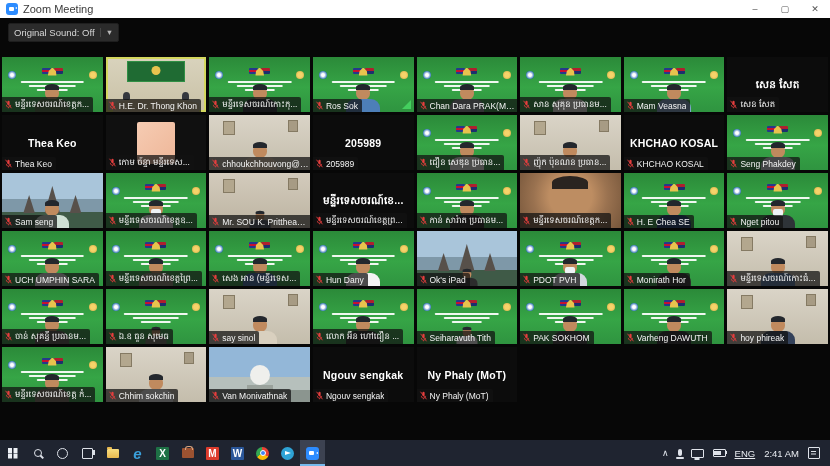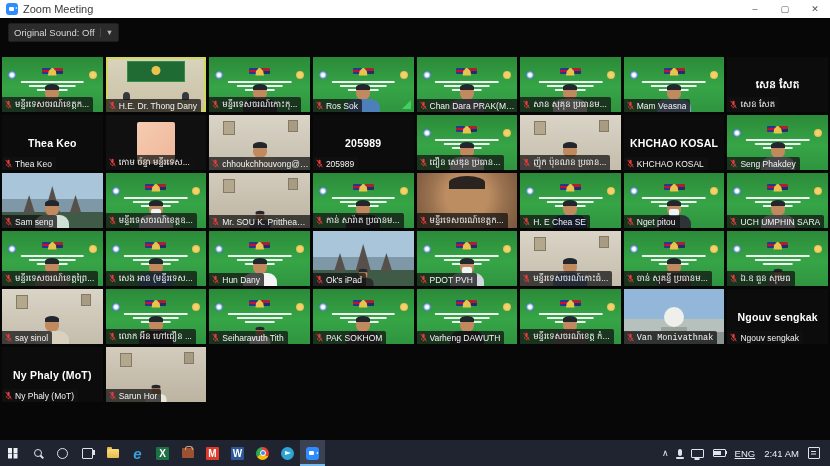--- a/index.html
+++ b/index.html
@@ -28,21 +28,21 @@
   
   .tile{position:relative;overflow:hidden;background:#0d0d0d;}
   .tile.active{outline:2px solid #d3d75e;outline-offset:-2px;z-index:2;}
 
   .v-green{background:linear-gradient(180deg,#2b8a39 0%,#36a546 55%,#2f9440 100%);}
   .v-black{background:#0c0c0c;}
   .v-room{background:linear-gradient(#d9d3bd,#c9c1a6);}
   .v-wall{background:linear-gradient(#dad4c7,#c4bdac);}
   .v-office{background:linear-gradient(#d3cbbc,#bcb3a1);}
   .v-angkor{background:linear-gradient(#a9c5da 0 48%,#7e98a8 48% 70%,#3f5a47 70% 100%);text-align:center;}
-  .v-stupa{background:linear-gradient(#93b7d8 0 55%,#b6c0bc 55% 78%,#8b958f 78% 100%);font-family:Liberation Mono, monospace;}
+  .v-stupa{background:linear-gradient(#93b7d8 0 55%,#b6c0bc 55% 78%,#8b958f 78% 100%);}
   .v-peach{background:#101010;}
   .v-portrait{background:#f4f4f2;}
   .v-face{background:radial-gradient(circle at 50% 42%,#bd8d62 0 36%,#9a7250 62%,#76563b 100%);}
   .v-face::before{content:'';position:absolute;top:3px;left:50%;transform:translateX(-50%);
     width:36px;height:13px;background:#2a2420;border-radius:50% 50% 0 0;}
 
   .deco{display:none;}
   
   .flags{position:absolute;top:3px;left:50%;transform:translateX(-50%);}
   .flags i{display:inline-block;width:9px;height:6px;margin:0 1.5px;border-radius:1px;}
@@ -253,21 +253,21 @@
     <div class="deco room-banner"></div>
     <div class="deco room-table"></div>
 
     <div class="label">
       <svg class="mic" viewBox="0 0 12 12">
         <rect x="4.5" y="1" width="3" height="6" rx="1.5" fill="#e43d3d"></rect>
         <path d="M3 6.5a3 3 0 0 0 6 0" fill="none" stroke="#e43d3d" stroke-width="1"></path>
         <line x1="6" y1="9.5" x2="6" y2="11" stroke="#e43d3d" stroke-width="1"></line>
         <line x1="2" y1="1" x2="10" y2="11" stroke="#e43d3d" stroke-width="1.2"></line>
       </svg>
-      <span class="label-text">H.E. Dr. Thong Dany</span>
+      <span class="label-text">H.E. Dr. Thong Khon</span>
     </div>
   </div>
         <div class="tile v-green has-person" style="--shirt: #23282e;">
     <div class="deco flags"><i class="f1"></i><i class="f2"></i></div>
     <div class="deco emblem"></div>
     <div class="deco lines">
             <i></i>
             <i></i>
             <i></i>
           </div>
@@ -633,20 +633,34 @@
     <div class="label">
       <svg class="mic" viewBox="0 0 12 12">
         <rect x="4.5" y="1" width="3" height="6" rx="1.5" fill="#e43d3d"></rect>
         <path d="M3 6.5a3 3 0 0 0 6 0" fill="none" stroke="#e43d3d" stroke-width="1"></path>
         <line x1="6" y1="9.5" x2="6" y2="11" stroke="#e43d3d" stroke-width="1"></line>
         <line x1="2" y1="1" x2="10" y2="11" stroke="#e43d3d" stroke-width="1.2"></line>
       </svg>
       <span class="label-text">Mr. SOU K. Pritthea@...</span>
     </div>
   </div>
+        <div class="tile v-black has-center">
+
+    <div class="center-name">មន្ទីរទេសចរណ៍ខេ...</div>
+
+    <div class="label">
+      <svg class="mic" viewBox="0 0 12 12">
+        <rect x="4.5" y="1" width="3" height="6" rx="1.5" fill="#e43d3d"></rect>
+        <path d="M3 6.5a3 3 0 0 0 6 0" fill="none" stroke="#e43d3d" stroke-width="1"></path>
+        <line x1="6" y1="9.5" x2="6" y2="11" stroke="#e43d3d" stroke-width="1"></line>
+        <line x1="2" y1="1" x2="10" y2="11" stroke="#e43d3d" stroke-width="1.2"></line>
+      </svg>
+      <span class="label-text">មន្ទីរទេសចរណ៍ខេត្តព្រ...</span>
+    </div>
+  </div>
         <div class="tile v-green has-person" style="--shirt: #23221f;">
     <div class="deco flags"><i class="f1"></i><i class="f2"></i></div>
     <div class="deco emblem"></div>
     <div class="deco lines">
             <i></i>
             <i></i>
             <i></i>
           </div>
     <div class="deco logo-l"></div>
     <div class="deco logo-r"></div>
@@ -885,20 +899,47 @@
     <div class="label">
       <svg class="mic" viewBox="0 0 12 12">
         <rect x="4.5" y="1" width="3" height="6" rx="1.5" fill="#e43d3d"></rect>
         <path d="M3 6.5a3 3 0 0 0 6 0" fill="none" stroke="#e43d3d" stroke-width="1"></path>
         <line x1="6" y1="9.5" x2="6" y2="11" stroke="#e43d3d" stroke-width="1"></line>
         <line x1="2" y1="1" x2="10" y2="11" stroke="#e43d3d" stroke-width="1.2"></line>
       </svg>
       <span class="label-text">PDOT PVH</span>
     </div>
   </div>
+        <div class="tile v-green has-person" style="--shirt: #2b2b2b;">
+    <div class="deco flags"><i class="f1"></i><i class="f2"></i></div>
+    <div class="deco emblem"></div>
+    <div class="deco lines">
+            <i></i>
+            <i></i>
+            <i></i>
+          </div>
+    <div class="deco logo-l"></div>
+    <div class="deco logo-r"></div>
+
+    <div class="person">
+      <span class="head"></span>
+
+      <span class="body"></span>
+    </div>
+
+    <div class="label">
+      <svg class="mic" viewBox="0 0 12 12">
+        <rect x="4.5" y="1" width="3" height="6" rx="1.5" fill="#e43d3d"></rect>
+        <path d="M3 6.5a3 3 0 0 0 6 0" fill="none" stroke="#e43d3d" stroke-width="1"></path>
+        <line x1="6" y1="9.5" x2="6" y2="11" stroke="#e43d3d" stroke-width="1"></line>
+        <line x1="2" y1="1" x2="10" y2="11" stroke="#e43d3d" stroke-width="1.2"></line>
+      </svg>
+      <span class="label-text">Monirath Hor</span>
+    </div>
+  </div>
         <div class="tile v-wall has-person" style="--shirt: #5b7cab;">
 
     <div class="deco frames">
             <i></i>
             <i></i>
           </div>
     <div class="person">
       <span class="head"></span>
 
       <span class="body"></span>
@@ -1091,20 +1132,42 @@
     <div class="label">
       <svg class="mic" viewBox="0 0 12 12">
         <rect x="4.5" y="1" width="3" height="6" rx="1.5" fill="#e43d3d"></rect>
         <path d="M3 6.5a3 3 0 0 0 6 0" fill="none" stroke="#e43d3d" stroke-width="1"></path>
         <line x1="6" y1="9.5" x2="6" y2="11" stroke="#e43d3d" stroke-width="1"></line>
         <line x1="2" y1="1" x2="10" y2="11" stroke="#e43d3d" stroke-width="1.2"></line>
       </svg>
       <span class="label-text">Varheng DAWUTH</span>
     </div>
   </div>
+        <div class="tile v-wall has-person" style="--shirt: #33415a;">
+
+    <div class="deco frames">
+            <i></i>
+            <i></i>
+          </div>
+    <div class="person">
+      <span class="head"></span>
+
+      <span class="body"></span>
+    </div>
+
+    <div class="label">
+      <svg class="mic" viewBox="0 0 12 12">
+        <rect x="4.5" y="1" width="3" height="6" rx="1.5" fill="#e43d3d"></rect>
+        <path d="M3 6.5a3 3 0 0 0 6 0" fill="none" stroke="#e43d3d" stroke-width="1"></path>
+        <line x1="6" y1="9.5" x2="6" y2="11" stroke="#e43d3d" stroke-width="1"></line>
+        <line x1="2" y1="1" x2="10" y2="11" stroke="#e43d3d" stroke-width="1.2"></line>
+      </svg>
+      <span class="label-text">hoy phireak</span>
+    </div>
+  </div>
         <div class="tile v-green has-person" style="--shirt: #7b7260;">
     <div class="deco flags"><i class="f1"></i><i class="f2"></i></div>
     <div class="deco emblem"></div>
     <div class="deco lines">
             <i></i>
             <i></i>
             <i></i>
           </div>
     <div class="deco logo-l"></div>
     <div class="deco logo-r"></div>
@@ -1118,20 +1181,42 @@
     <div class="label">
       <svg class="mic" viewBox="0 0 12 12">
         <rect x="4.5" y="1" width="3" height="6" rx="1.5" fill="#e43d3d"></rect>
         <path d="M3 6.5a3 3 0 0 0 6 0" fill="none" stroke="#e43d3d" stroke-width="1"></path>
         <line x1="6" y1="9.5" x2="6" y2="11" stroke="#e43d3d" stroke-width="1"></line>
         <line x1="2" y1="1" x2="10" y2="11" stroke="#e43d3d" stroke-width="1.2"></line>
       </svg>
       <span class="label-text">មន្ទីរទេសចរណ៍ខេត្ត កំ...</span>
     </div>
   </div>
+        <div class="tile v-wall has-person" style="--shirt: #f1f1f1;">
+
+    <div class="deco frames">
+            <i></i>
+            <i></i>
+          </div>
+    <div class="person">
+      <span class="head"></span>
+
+      <span class="body"></span>
+    </div>
+
+    <div class="label">
+      <svg class="mic" viewBox="0 0 12 12">
+        <rect x="4.5" y="1" width="3" height="6" rx="1.5" fill="#e43d3d"></rect>
+        <path d="M3 6.5a3 3 0 0 0 6 0" fill="none" stroke="#e43d3d" stroke-width="1"></path>
+        <line x1="6" y1="9.5" x2="6" y2="11" stroke="#e43d3d" stroke-width="1"></line>
+        <line x1="2" y1="1" x2="10" y2="11" stroke="#e43d3d" stroke-width="1.2"></line>
+      </svg>
+      <span class="label-text">Chhim sokchin</span>
+    </div>
+  </div>
         <div class="tile v-stupa">
 
     <div class="deco stupa"></div>
 
     <div class="label">
       <svg class="mic" viewBox="0 0 12 12">
         <rect x="4.5" y="1" width="3" height="6" rx="1.5" fill="#e43d3d"></rect>
         <path d="M3 6.5a3 3 0 0 0 6 0" fill="none" stroke="#e43d3d" stroke-width="1"></path>
         <line x1="6" y1="9.5" x2="6" y2="11" stroke="#e43d3d" stroke-width="1"></line>
         <line x1="2" y1="1" x2="10" y2="11" stroke="#e43d3d" stroke-width="1.2"></line>
@@ -1158,42 +1243,20 @@
     <div class="center-name">Ny Phaly (MoT)</div>
 
     <div class="label">
       <svg class="mic" viewBox="0 0 12 12">
         <rect x="4.5" y="1" width="3" height="6" rx="1.5" fill="#e43d3d"></rect>
         <path d="M3 6.5a3 3 0 0 0 6 0" fill="none" stroke="#e43d3d" stroke-width="1"></path>
         <line x1="6" y1="9.5" x2="6" y2="11" stroke="#e43d3d" stroke-width="1"></line>
         <line x1="2" y1="1" x2="10" y2="11" stroke="#e43d3d" stroke-width="1.2"></line>
       </svg>
       <span class="label-text">Ny Phaly (MoT)</span>
-    </div>
-  </div>
-        <div class="tile v-office has-person small" style="--shirt: #eae6dc;">
-
-    <div class="deco frames">
-            <i></i>
-            <i></i>
-          </div>
-    <div class="person">
-      <span class="head"></span>
-
-      <span class="body"></span>
-    </div>
-
-    <div class="label">
-      <svg class="mic" viewBox="0 0 12 12">
-        <rect x="4.5" y="1" width="3" height="6" rx="1.5" fill="#e43d3d"></rect>
-        <path d="M3 6.5a3 3 0 0 0 6 0" fill="none" stroke="#e43d3d" stroke-width="1"></path>
-        <line x1="6" y1="9.5" x2="6" y2="11" stroke="#e43d3d" stroke-width="1"></line>
-        <line x1="2" y1="1" x2="10" y2="11" stroke="#e43d3d" stroke-width="1.2"></line>
-      </svg>
-      <span class="label-text">Sarun Hor</span>
     </div>
   </div>
       </div>
   </div>
 
   <div class="taskbar">
     <div class="tb-icons" id="tb-icons">
         <span class="tbi tb-start-button">
           <i></i>
         </span>

